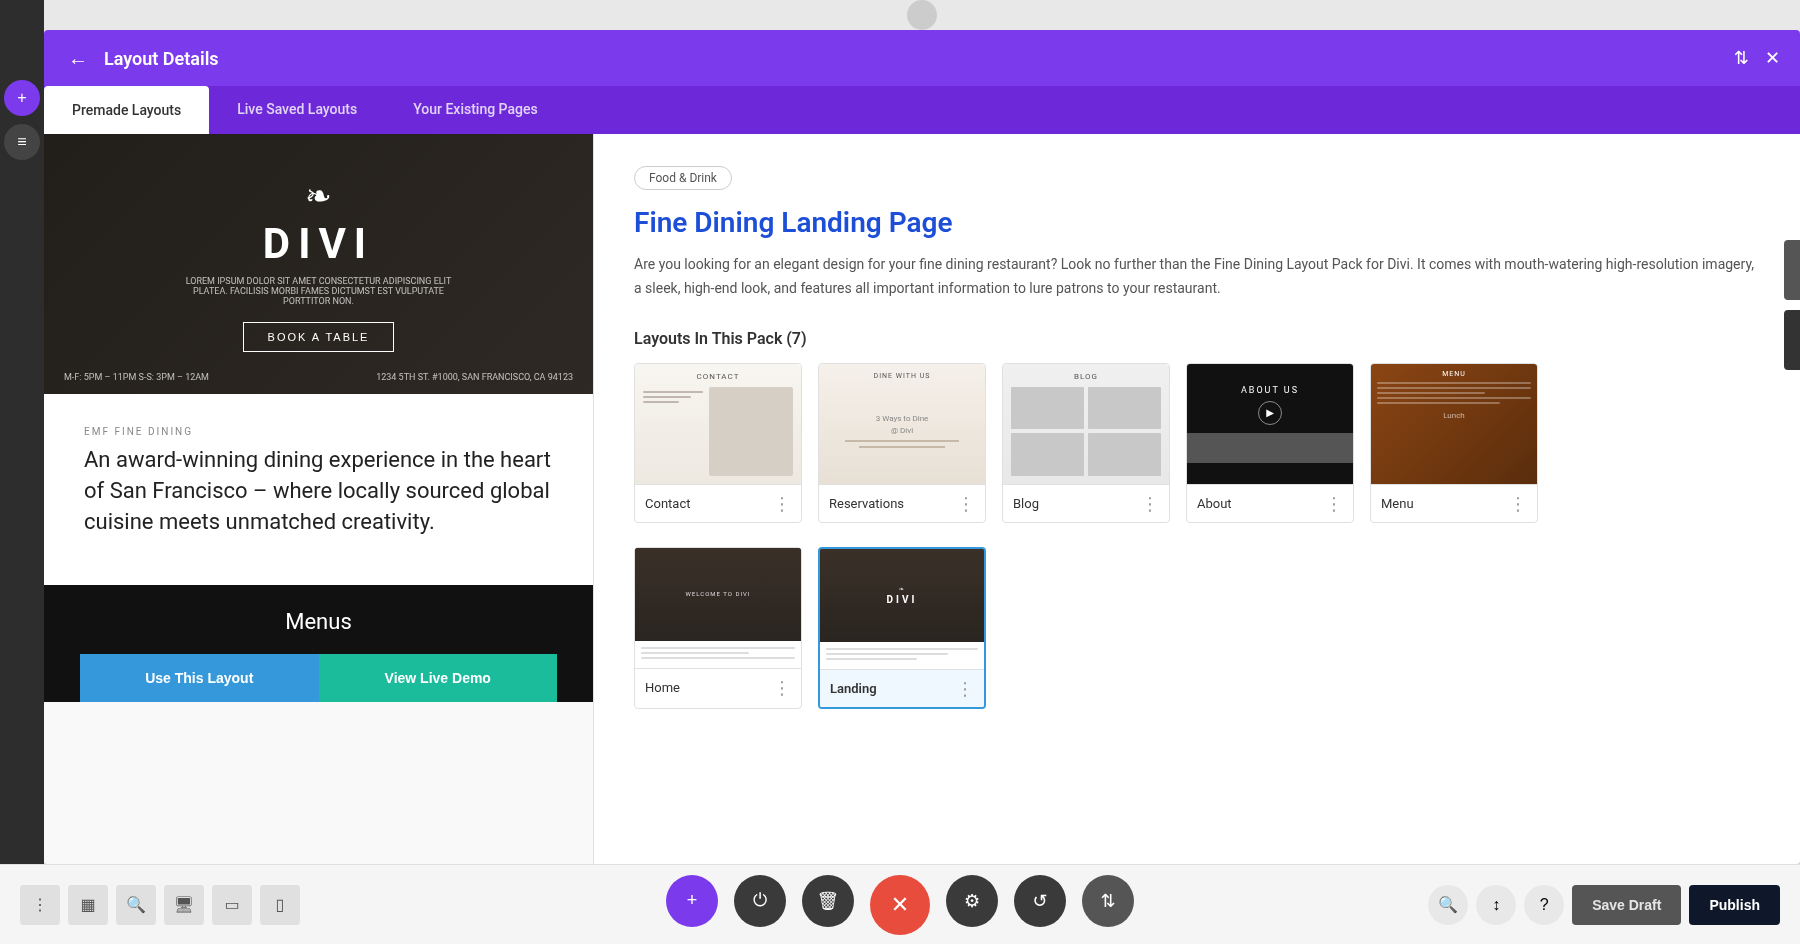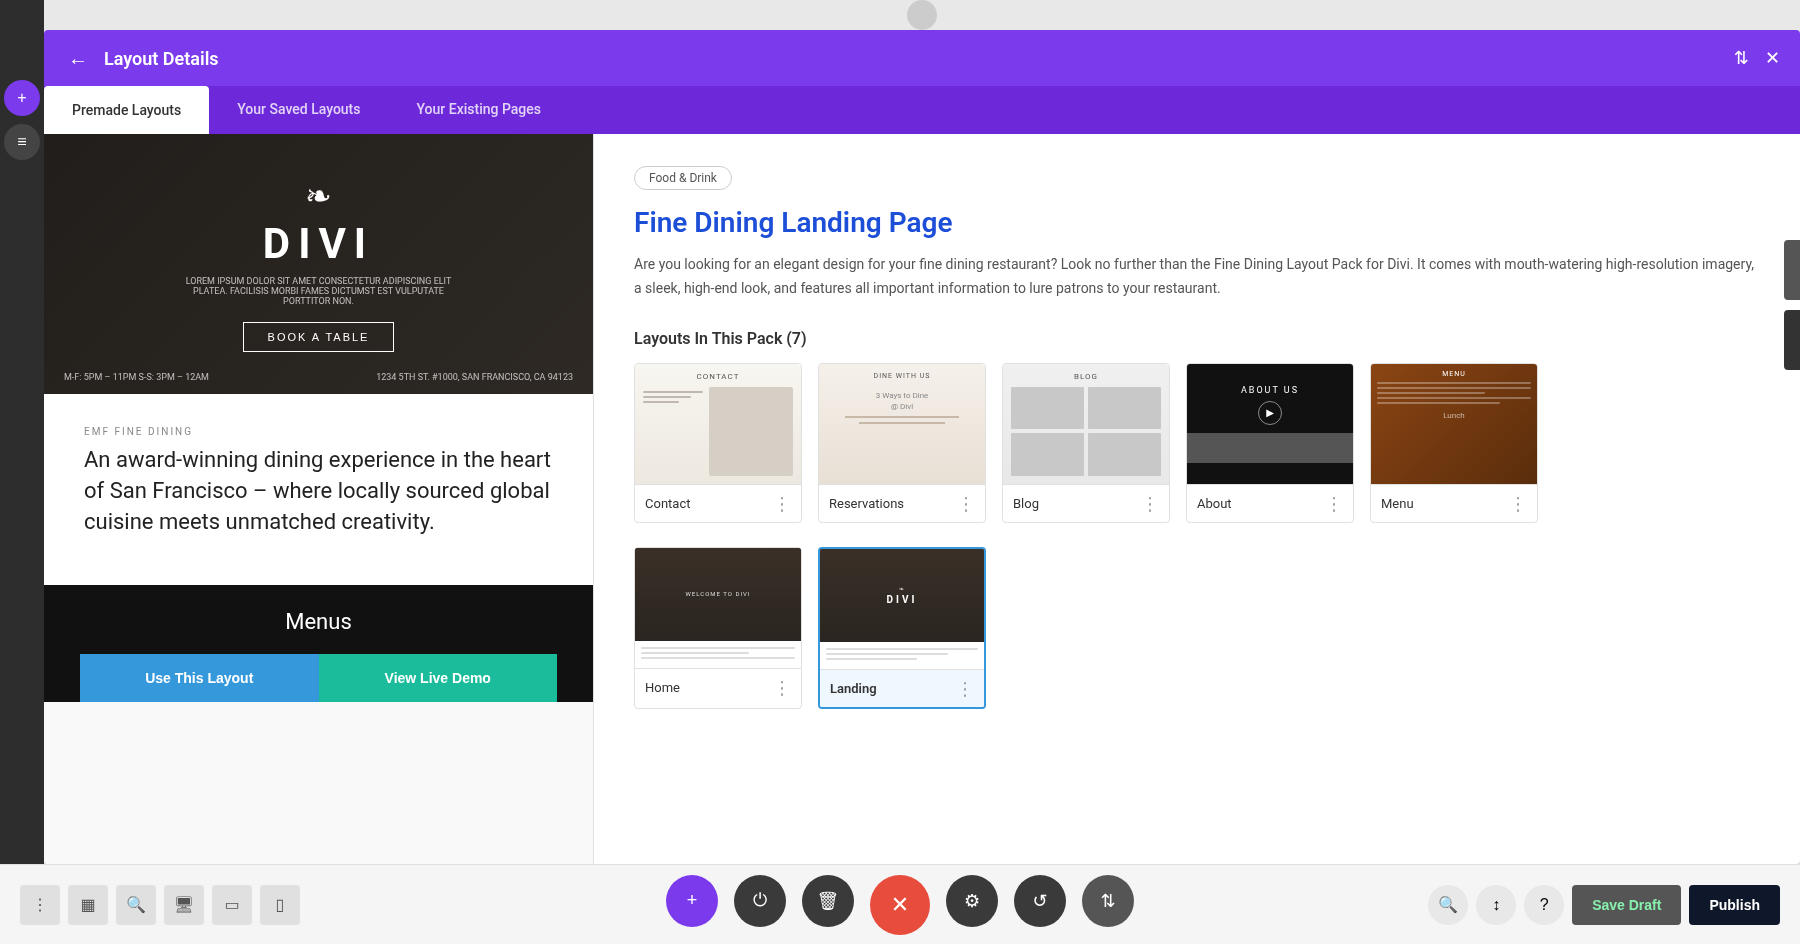--- a/index.html
+++ b/index.html
@@ -216,21 +216,21 @@
     }
     .toolbar-icon-btn {
       width: 52px; height: 52px; border-radius: 50%; border: none; cursor: pointer;
       display: flex; align-items: center; justify-content: center; font-size: 18px;
     }
     .toolbar-icon-btn.purple { background: #7c3aed; color: white; }
     .toolbar-icon-btn.dark { background: #3a3a3a; color: white; }
     .toolbar-icon-btn.close-btn { background: #e74c3c; color: white; width: 60px; height: 60px; font-size: 22px; }
     .toolbar-icon-btn.gray { background: #555; color: white; }
     .save-draft-btn {
-      background: #555; color: #86efac; border: none; padding: 12px 20px;
+      background: #555; color: #e5e5e5; border: none; padding: 12px 20px;
       font-size: 14px; font-weight: 600; cursor: pointer; border-radius: 4px;
     }
     .publish-btn {
       background: #0f172a; color: white; border: none; padding: 12px 20px;
       font-size: 14px; font-weight: 600; cursor: pointer; border-radius: 4px;
     }
     .toolbar-search-btn {
       width: 40px; height: 40px; border-radius: 50%; background: #e8e8e8;
       border: none; cursor: pointer; display: flex; align-items: center; justify-content: center; font-size: 16px;
     }
@@ -270,21 +270,21 @@
       <button>⇅</button>
       <button>✕</button>
     </div>
   </div>
 
   <div class="modal-tabs">
     <div class="tab-item active">
       <span>Premade Layouts</span>
     </div>
     <div class="tab-item">
-      <span>Your Saved Layouts</span>
+      <span>Live Saved Layouts</span>
     </div>
     <div class="tab-item">
       <span>Your Existing Pages</span>
     </div>
   </div>
 
   <div class="modal-body">
 
     <div class="preview-panel">
 
@@ -341,21 +341,21 @@
           <div class="layout-footer">
             <span class="layout-name">Contact</span>
             <span class="layout-dots">⋮</span>
           </div>
         </div>
 
         <div class="layout-card">
           <div class="layout-thumb reservations">
             <div class="thumb-inner">
               <div class="thumb-title-text" style="font-size:7px; letter-spacing:1px;">DINE WITH US</div>
-              <div style="flex:1; display:flex; flex-direction:column; align-items:center; gap:4px; padding:4px;">
+              <div style="flex:1; display:flex; flex-direction:column; align-items:center; justify-content:center; gap:4px; padding:4px;">
                 <div style="font-size:8px; color:#888; text-align:center; line-height:1.4;">3 Ways to Dine<br>@ Divi</div>
                 <div style="width:80%; height:2px; background:#c8b8a8;"></div>
                 <div style="width:60%; height:2px; background:#c8b8a8;"></div>
               </div>
             </div>
           </div>
           <div class="layout-footer">
             <span class="layout-name">Reservations</span>
             <span class="layout-dots">⋮</span>
           </div>

